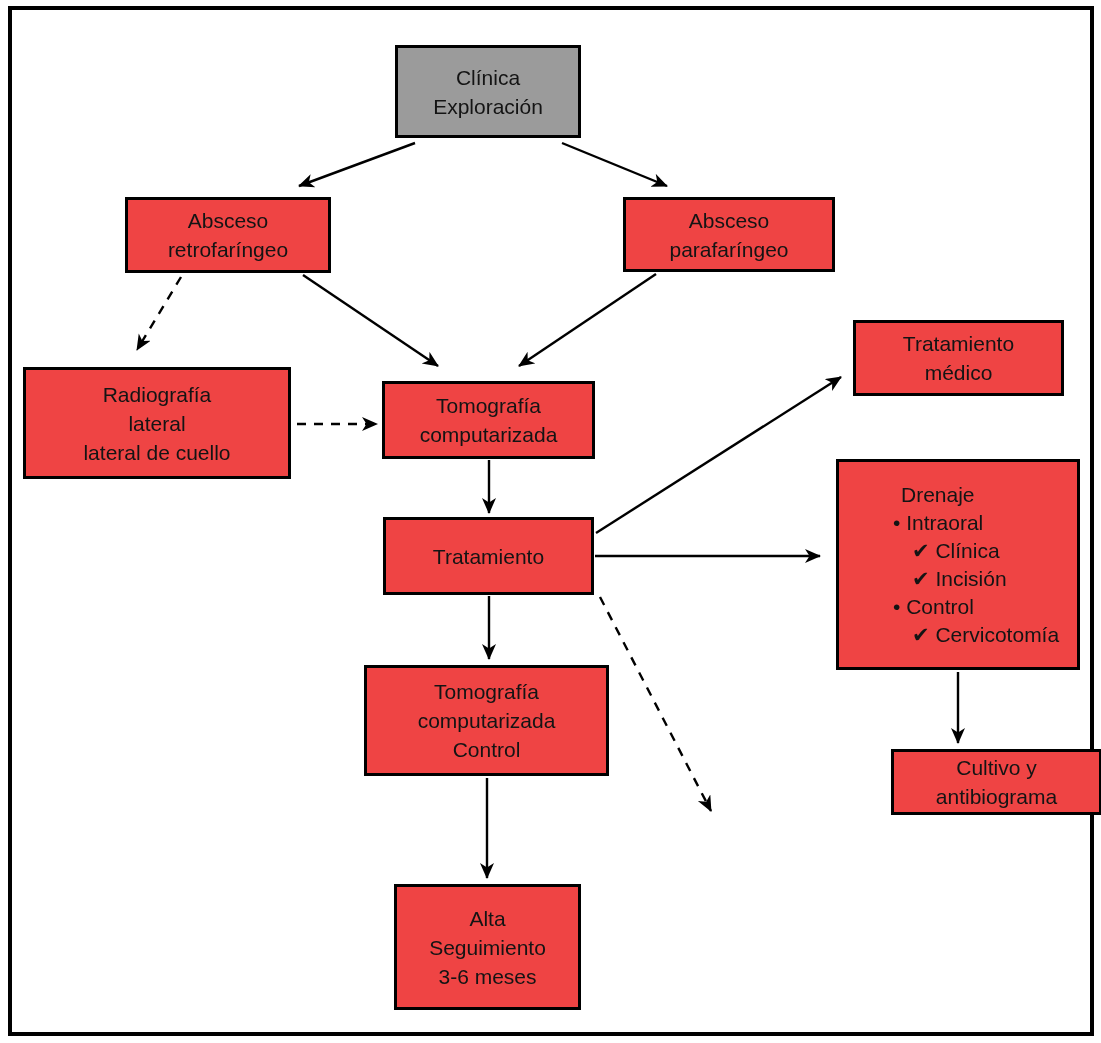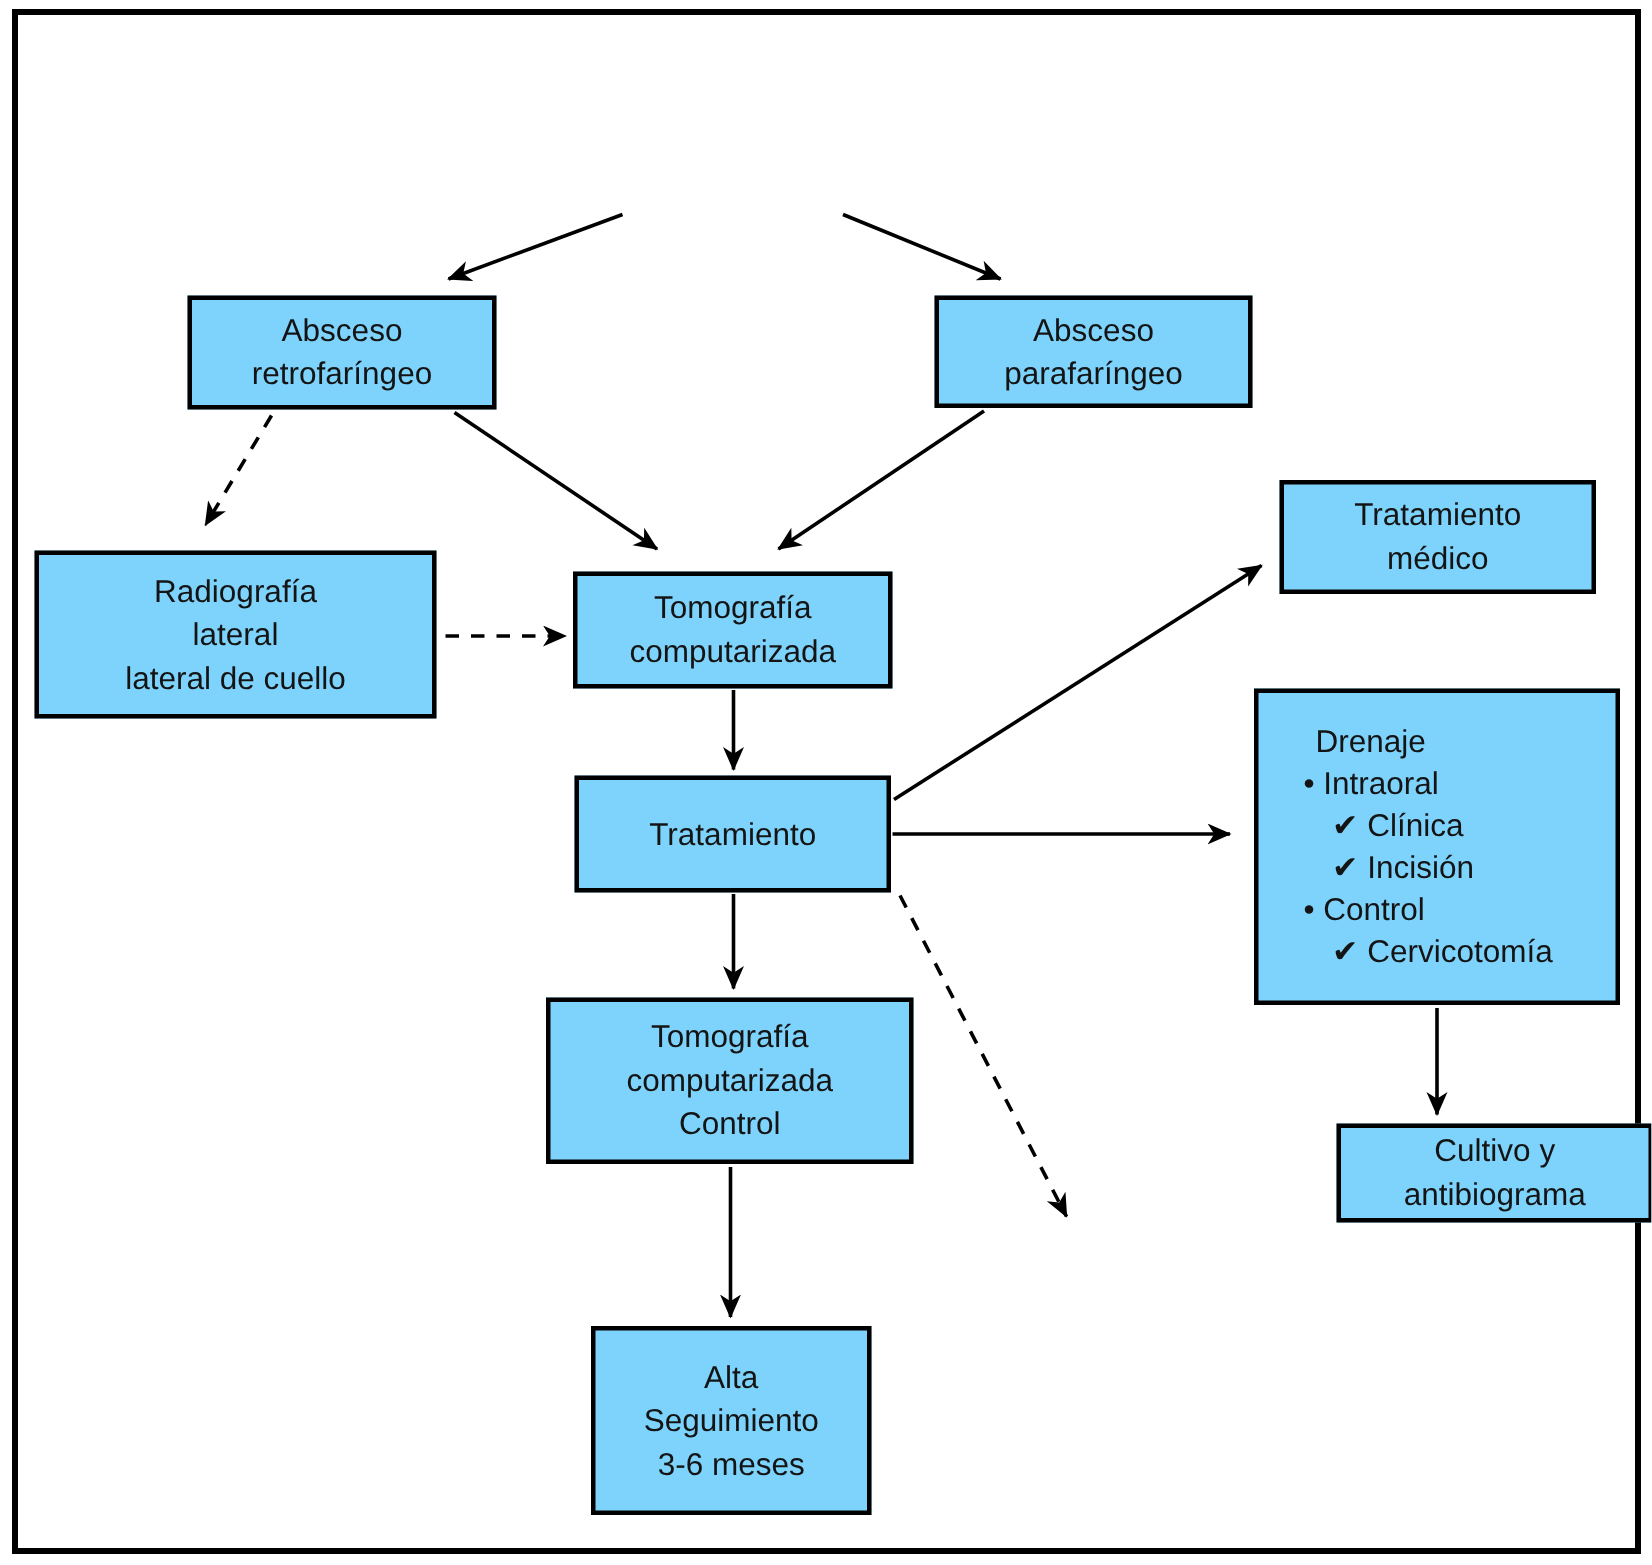--- a/index.html
+++ b/index.html
@@ -17,34 +17,34 @@
   }
   .arrows {
     position:absolute; left:0; top:0;
     pointer-events:none;
   }
   .solid  { stroke:#000; stroke-width:2.4; fill:none; }
   .dashed { stroke:#000; stroke-width:2.4; fill:none; stroke-dasharray:9 8; }
   .node {
     position:absolute;
     box-sizing:border-box;
-    background:#7dd3fc;
+    background:#ef4444;
     border:3px solid #000;
     display:flex; flex-direction:column;
     align-items:center; justify-content:center;
     text-align:center;
     font-size:21px; line-height:29px;
     color:#141414;
     white-space:nowrap;
   }
   .node.dark { background:#9b9b9b; }
   .node.leftalign {
     align-items:flex-start; text-align:left;
     justify-content:center;
-    padding-left:30px;
+    padding-left:54px;
     line-height:28px;
   }
   .dl0 { padding-left:8px; }
   .dl2 { padding-left:19px; }
 </style>
 </head>
 <body>
 
 <div class="canvas">
 
@@ -64,20 +64,24 @@
     <line class="dashed" x1="263" y1="424" x2="377" y2="424" marker-end="url(#ah)"></line>
     <line class="solid" x1="489" y1="460" x2="489" y2="513" marker-end="url(#ah)"></line>
     <line class="solid" x1="596" y1="533" x2="841" y2="377" marker-end="url(#ah)"></line>
     <line class="solid" x1="595" y1="556" x2="820" y2="556" marker-end="url(#ah)"></line>
     <line class="dashed" x1="600" y1="597" x2="711" y2="811" marker-end="url(#ah)"></line>
     <line class="solid" x1="489" y1="596" x2="489" y2="659" marker-end="url(#ah)"></line>
     <line class="solid" x1="487" y1="778" x2="487" y2="878" marker-end="url(#ah)"></line>
     <line class="solid" x1="958" y1="672" x2="958" y2="743" marker-end="url(#ah)"></line>
   </svg>
 
+  <div class="node dark" style="left:395px;top:45px;width:186px;height:93px">
+    <span>Clínica</span>
+    <span>Exploración</span>
+  </div>
 
   <div class="node" style="left:125px;top:197px;width:206px;height:76px">
     <span>Absceso</span>
     <span>retrofaríngeo</span>
   </div>
 
   <div class="node" style="left:623px;top:197px;width:212px;height:75px">
     <span>Absceso</span>
     <span>parafaríngeo</span>
   </div>

